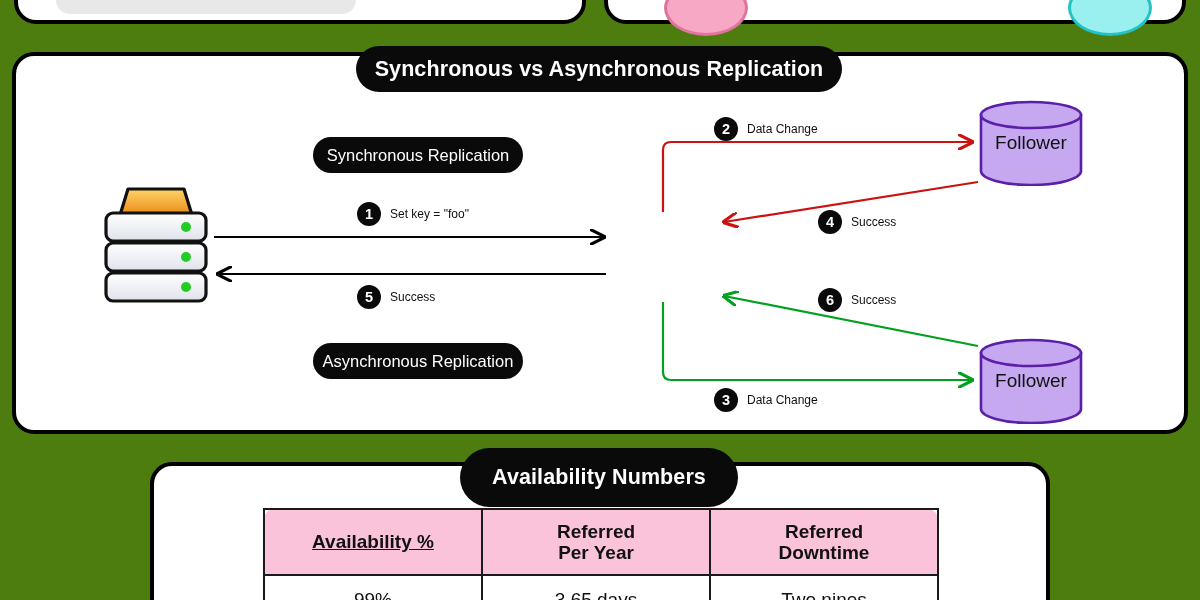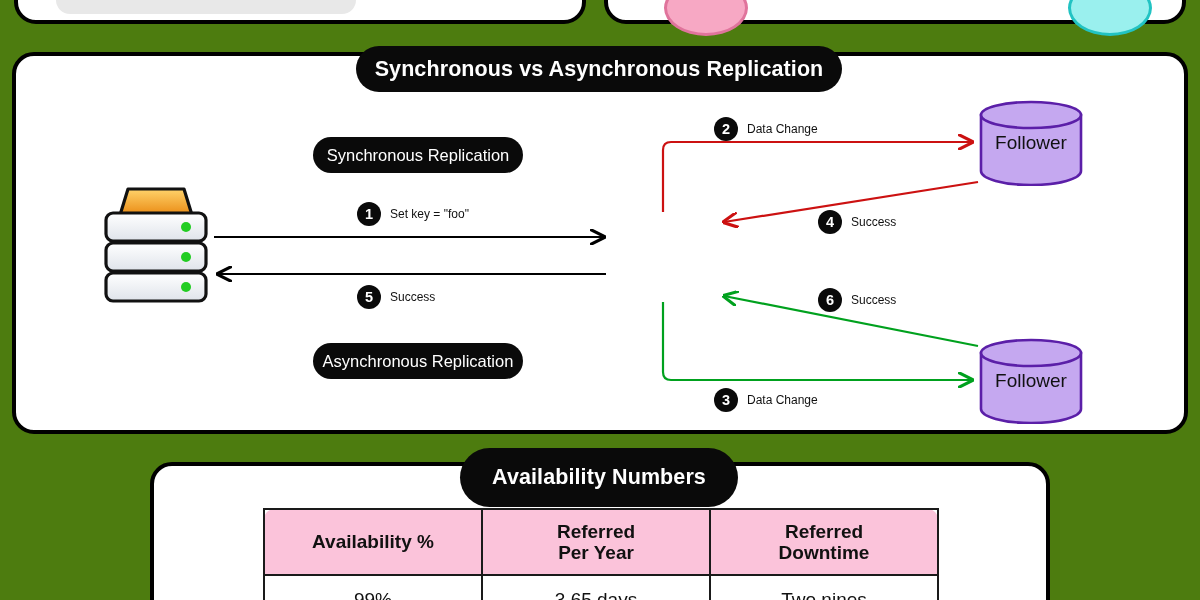--- a/index.html
+++ b/index.html
@@ -151,21 +151,21 @@
     color: #111;
     padding: 6px 4px;
   }
   #avail-table th {
     background: #fbc3da;
     font-weight: 700;
     height: 66px;
     line-height: 1.12;
   }
   #avail-table td { height: 50px; background: #fff; }
-  #avail-table tr:first-child th:first-child { border-top-left-radius: 10px; }
+  #avail-table tr:first-child th:first-child { border-top-left-radius: 10px; text-decoration: underline; }
   #avail-table tr:first-child th:last-child  { border-top-right-radius: 10px; }
 </style>
 </head>
 <body>
 
 <div class="stage">
 
   <div class="card" id="card-top-left">
     <div class="gray-pill" style="left:38px; top:76px; width:300px; height:30px;"></div>
   </div>

